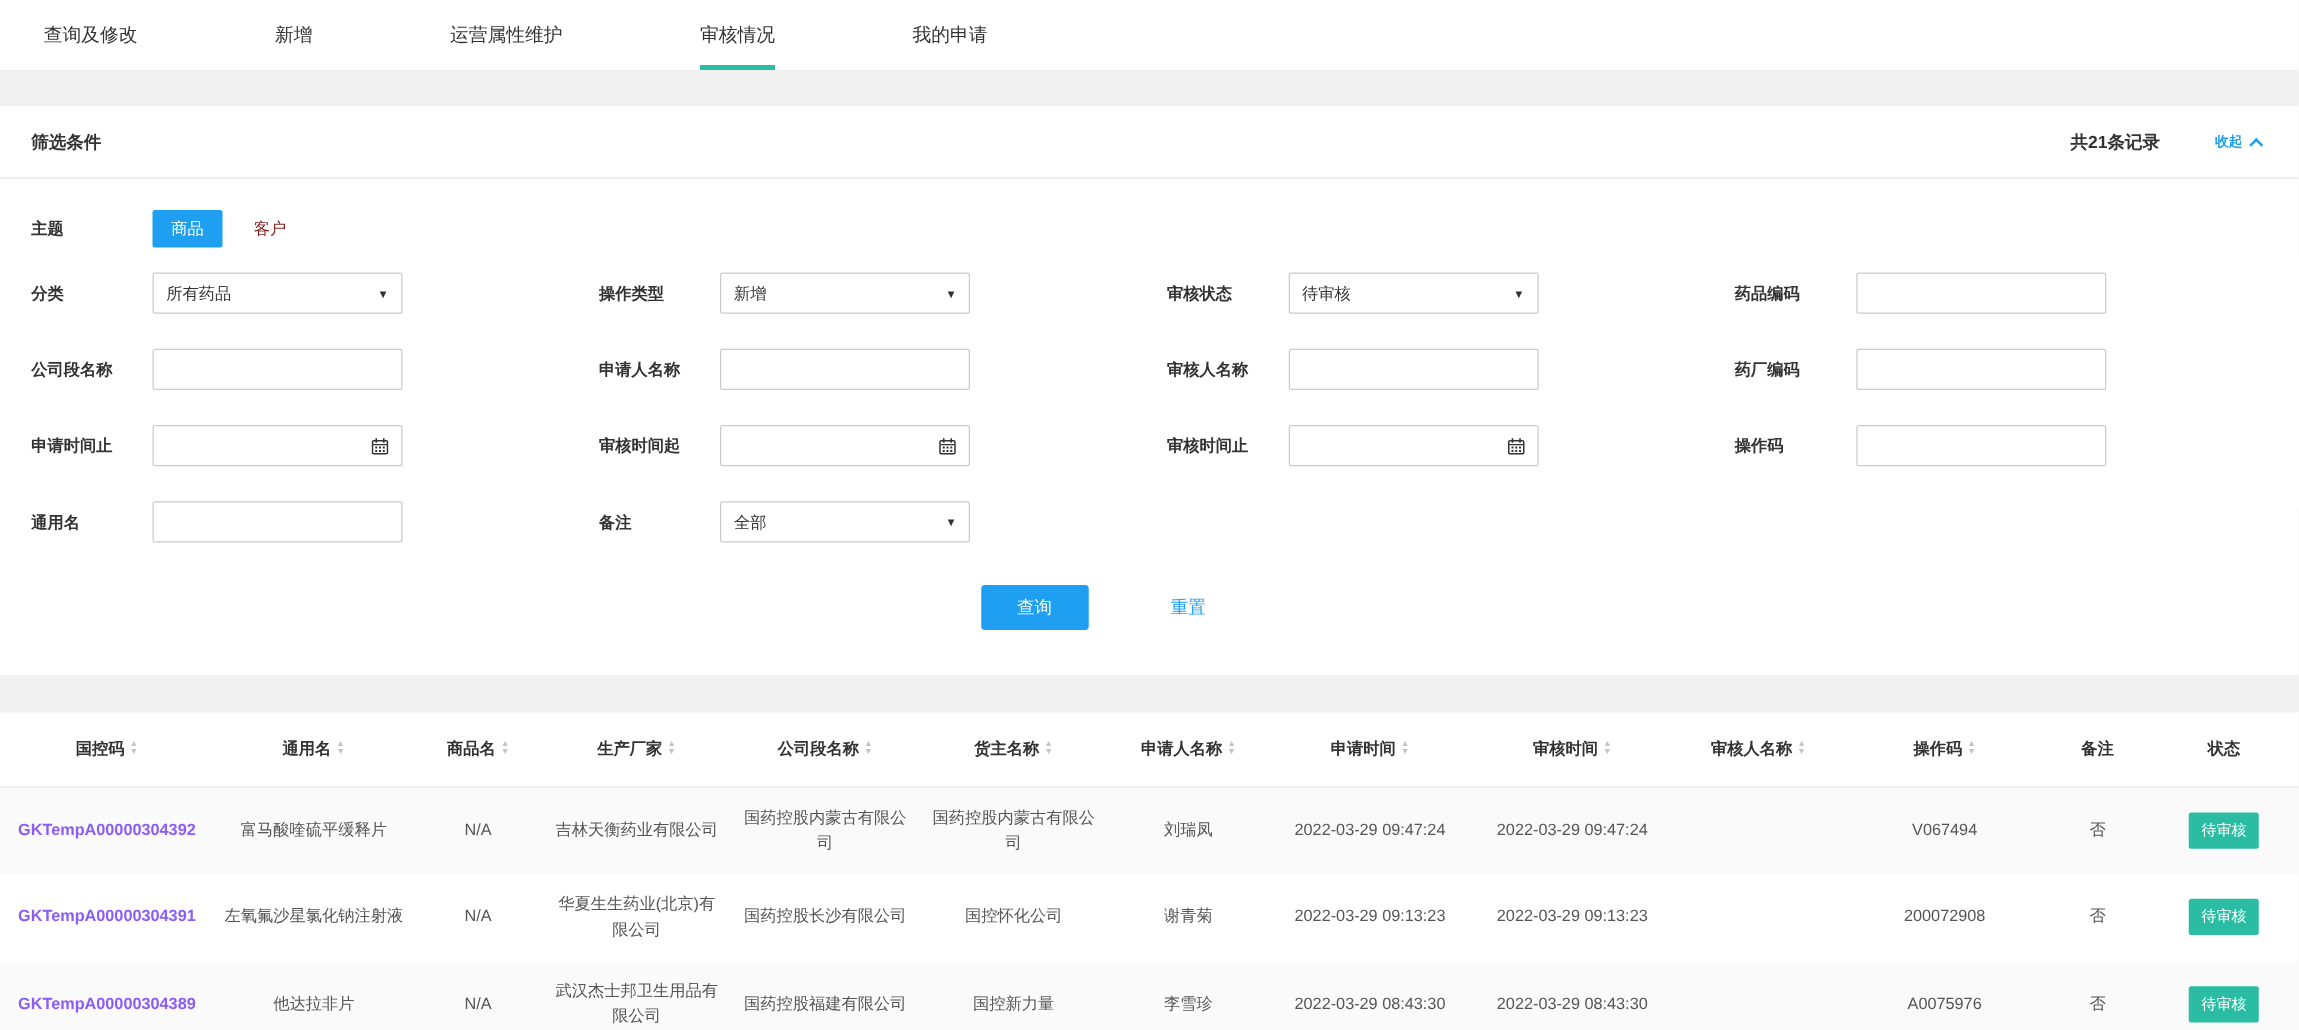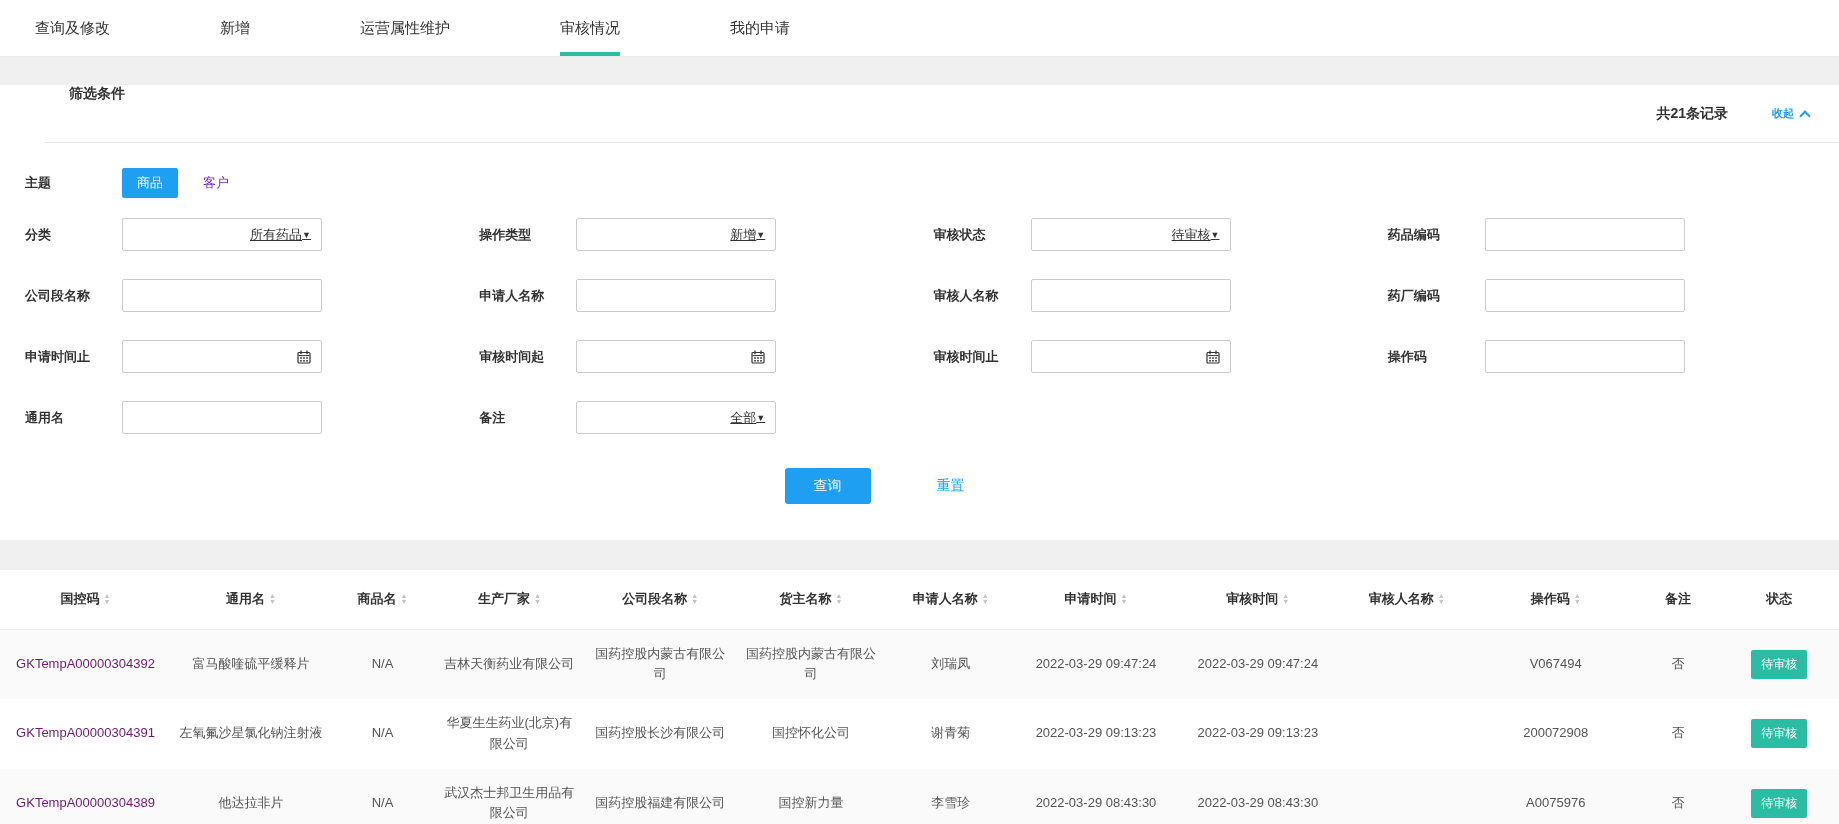--- a/index.html
+++ b/index.html
@@ -19,58 +19,58 @@
     position:relative; cursor:pointer; white-space:nowrap;justify-content:center;
   }
   .tab.active::after {
     content:""; position:absolute; left:0; right:0; bottom:0;
     height:4px; background:#2bbda4;
   }
   
   .panel { background:#fff; }
   .filter-panel { margin-top:28px; }
   .filter-header {
-    height:58px; display:flex; justify-content:space-between;
-    padding:0 30px 0 25px; border-bottom:1px solid #e8e8e8;margin-left:44px;
+    height:58px; display:flex; align-items:center; justify-content:space-between;
+    padding:0 30px 0 25px; border-bottom:1px solid #e8e8e8;
   }
   .filter-title { font-size:14px; font-weight:bold; }
   .filter-meta { display:flex; align-items:center; gap:44px; }
   .record-count { font-size:14px; font-weight:bold; }
   .collapse-link {
     font-size:11px; font-weight:bold; color:#1e9ff2;
     display:flex; align-items:center; gap:7px; cursor:pointer;
   }
   .chevron-up {
     width:8px; height:8px; border-right:2px solid #1e9ff2; border-bottom:2px solid #1e9ff2;
     transform:rotate(-135deg); margin-top:4px;
   }
   
   .theme-row { display:flex; align-items:center; padding:25px 0 4px 25px; }
   .theme-label { width:97px; font-size:13px; font-weight:bold; }
   .toggle-btn {
-    font-size:13px; padding:6px 15px; border-radius:2px; cursor:pointer; color:#6d28d9;
+    font-size:13px; padding:6px 15px; border-radius:2px; cursor:pointer; color:#7f1d1d;
     background:transparent; border:none; font-family:inherit;
   }
   .toggle-btn.active { background:#1e9ff2; color:#fff; }
   .toggle-btn + .toggle-btn { margin-left:10px; }
   
   .fgrid {
     padding:16px 25px 6px 25px; display:grid;
     grid-template-columns:repeat(4,1fr); row-gap:22px;gap:28px;
   }
   .field { display:flex; align-items:center; }
   .flabel { width:97px; font-size:13px; font-weight:bold; flex:none; }
   .control {
     width:200px; height:33px; border:1px solid #ccc; border-radius:2px;
     background:#fff; font-size:13px; color:#333;
   }
   input.control { padding:0 8px; outline:none; font-family:inherit; }
   .select.control {
-    display:flex; align-items:center; justify-content:flex-end;
-    padding:0 10px; cursor:pointer;text-decoration:underline;
+    display:flex; align-items:center; justify-content:space-between;
+    padding:0 10px; cursor:pointer;
   }
   .caret { font-size:9px; color:#333; }
   .dateinput.control {
     display:flex; align-items:center; justify-content:flex-end;
     padding:0 10px; cursor:text;
   }
   
   .btn-row {
     display:flex; justify-content:center; align-items:center; gap:66px;
     padding:28px 0 36px 0; position:relative; left:-45px;
@@ -91,21 +91,21 @@
   .sort { display:inline-flex; flex-direction:column; }
   .sort i {
     font-style:normal; display:block; line-height:6px; font-size:7px; color:#c3c3c3;
   }
   td {
     font-size:13px; color:#555; text-align:center; padding:14px 8px;
     line-height:1.6; word-break:break-all;
   }
   tbody tr { height:68px; }
   tbody tr:nth-child(odd) { background:#fafafa; }
-  .gk-link { color:#701a75; cursor:pointer; }
+  .gk-link { color:#8b5cf6; cursor:pointer;font-weight:bold; }
   .badge {
     display:inline-block; background:#2bbda4; color:#fff; font-size:12px;
     padding:5px 10px; border-radius:2px; white-space:nowrap;
   }
   .cal-icon { display:block; }
 </style>
 </head>
 <body>
 
 <div class="tabbar">

